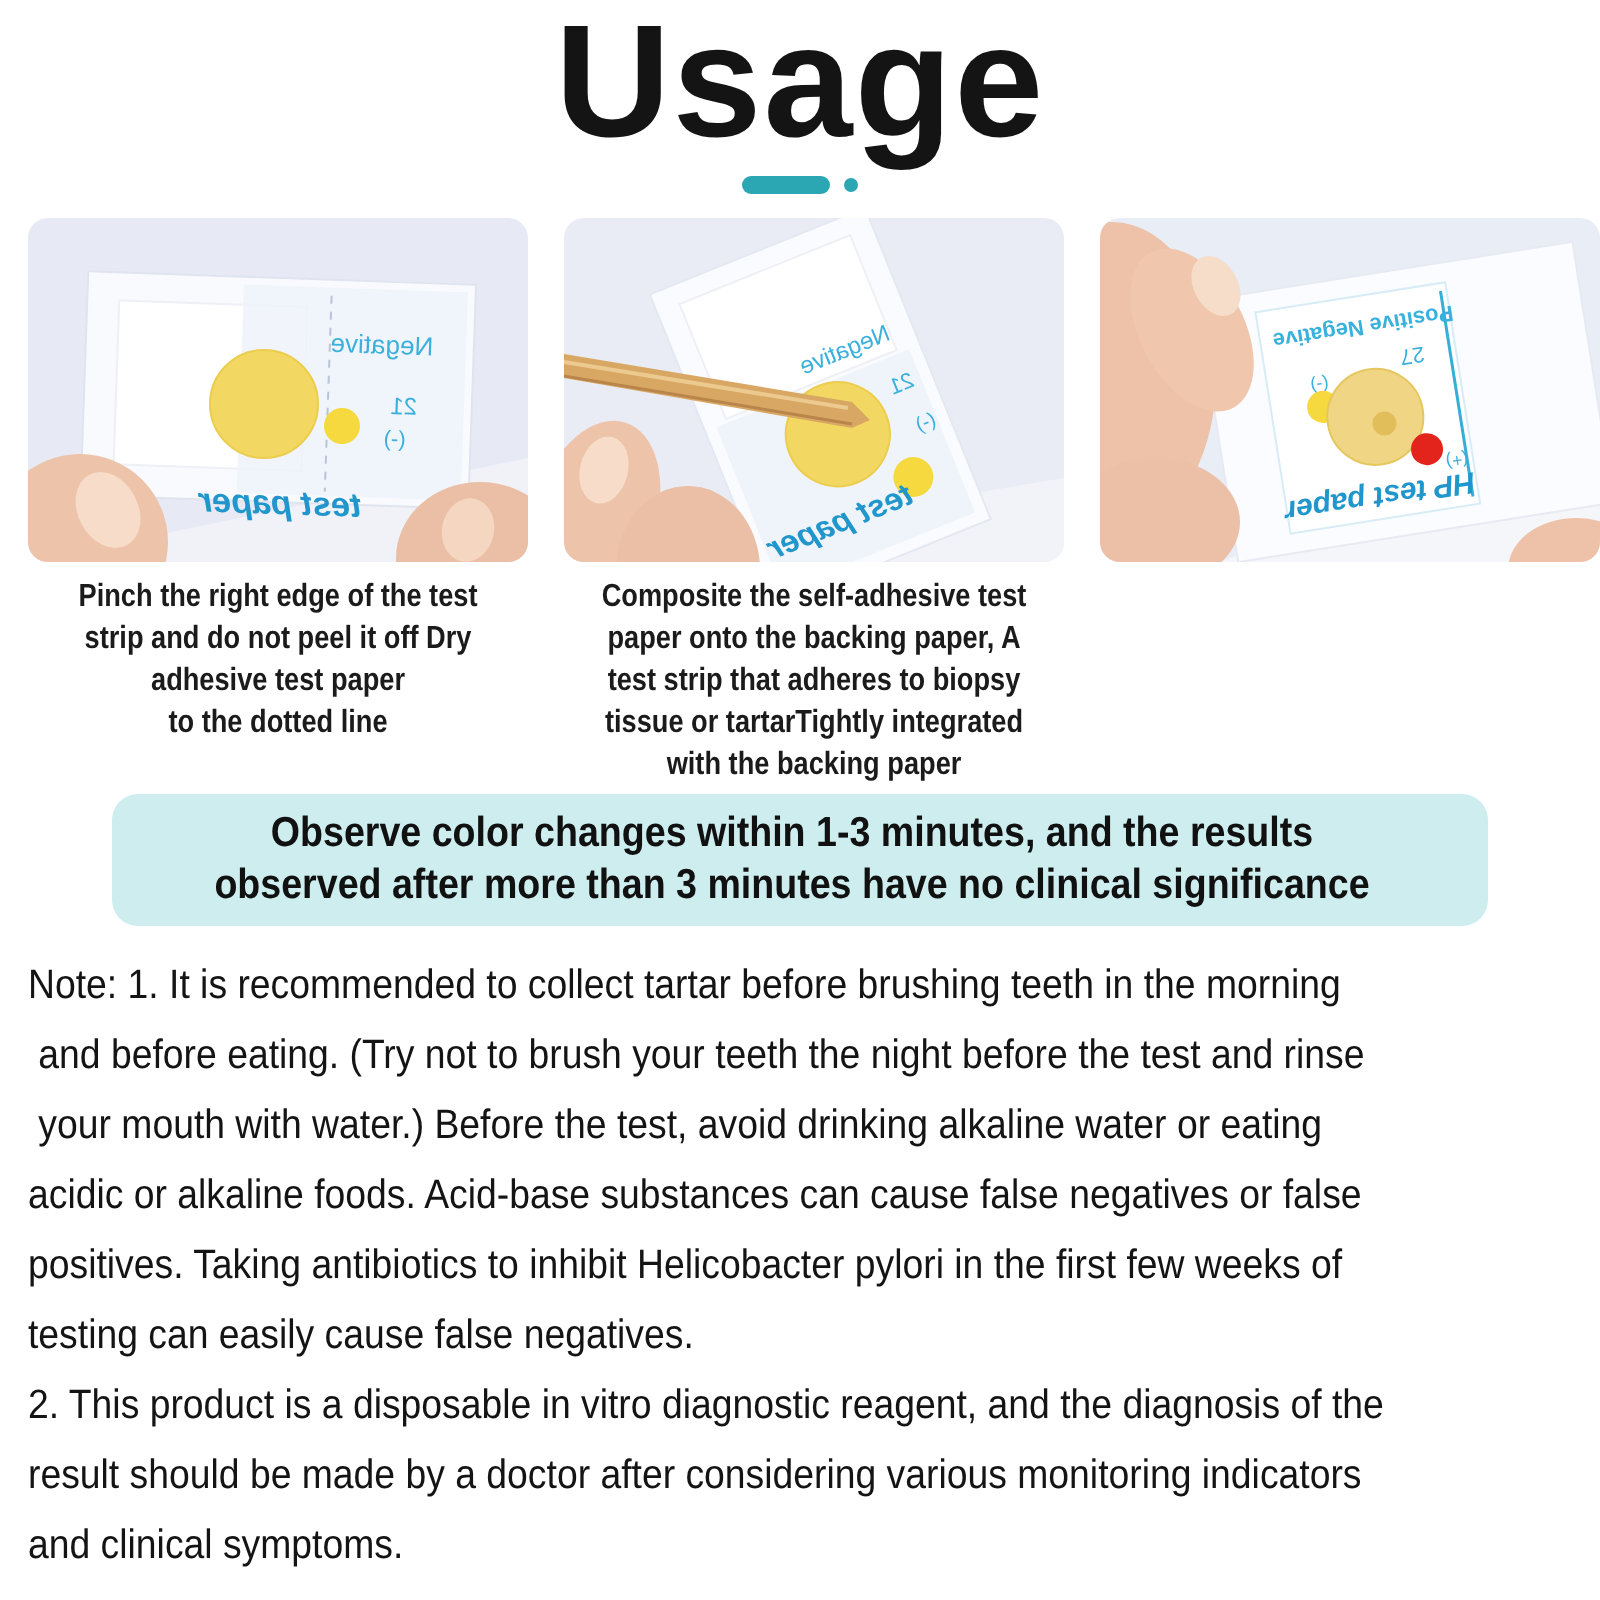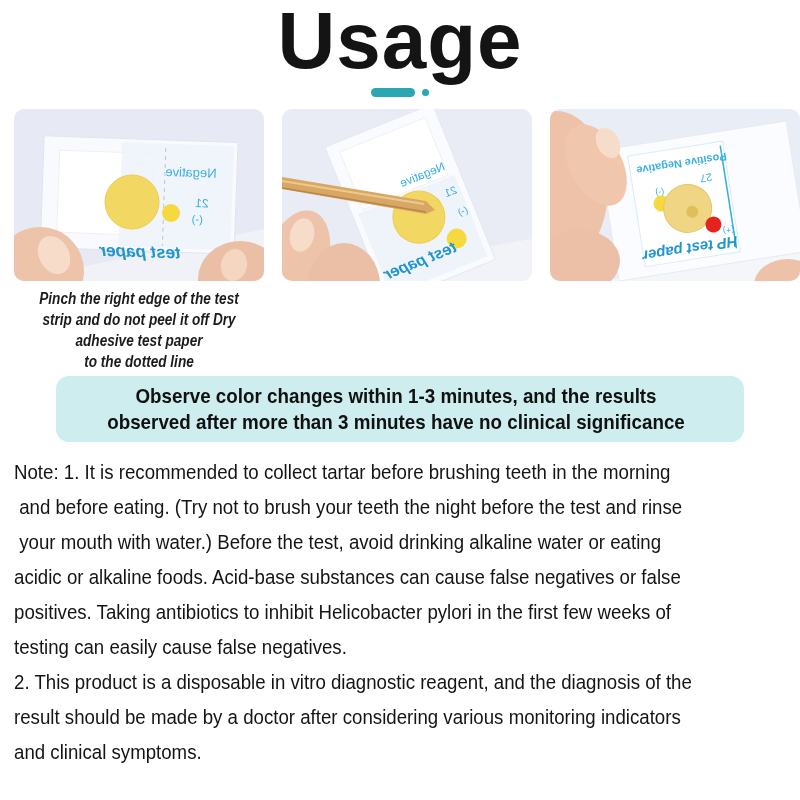--- a/index.html
+++ b/index.html
@@ -18,21 +18,21 @@
   .divider .dash{width:44px;height:9px;border-radius:5px;background:#2BA7B4;}
   .divider .dot{width:7px;height:7px;border-radius:50%;background:#2BA7B4;margin-left:7px;}
 
   
   .photos{display:flex;gap:18px;padding-left:14px;margin-top:12px;}
   .photo-cell{width:250px;height:172px;}
   .photo-cell svg{display:block;}
 
   
   .captions{display:flex;gap:18px;padding-left:14px;margin-top:7px;}
-  .cap-cell{width:250px;font-style:italic;}
+  .cap-cell{width:250px;}
   .caption{
     width:300px;margin-left:-25px;transform:scaleX(0.85);transform-origin:50% 0;
     font-size:16px;font-weight:bold;line-height:21px;text-align:center;
     white-space:pre;color:#1b1b1b;
   }
 
   
   .highlight{
     width:688px;margin:4px auto 0;background:#CDEDEF;border-radius:13px;
     padding:7px 0 7px 0;
@@ -172,20 +172,27 @@
     </div>
   </div>
 
   <div class="captions">
     <div class="cap-cell">
         <div class="caption">Pinch the right edge of the test
 strip and do not peel it off Dry
 adhesive test paper
 to the dotted line</div>
       </div>
+    <div class="cap-cell">
+        <div class="caption">Composite the self-adhesive test
+paper onto the backing paper, A
+test strip that adheres to biopsy
+tissue or tartarTightly integrated
+with the backing paper</div>
+      </div>
   </div>
 
   <div class="highlight">
     <div class="hl-text">Observe color changes within 1-3 minutes, and the results
 observed after more than 3 minutes have no clinical significance</div>
   </div>
 
   <div class="notes">Note: 1. It is recommended to collect tartar before brushing teeth in the morning
  and before eating. (Try not to brush your teeth the night before the test and rinse
  your mouth with water.) Before the test, avoid drinking alkaline water or eating

